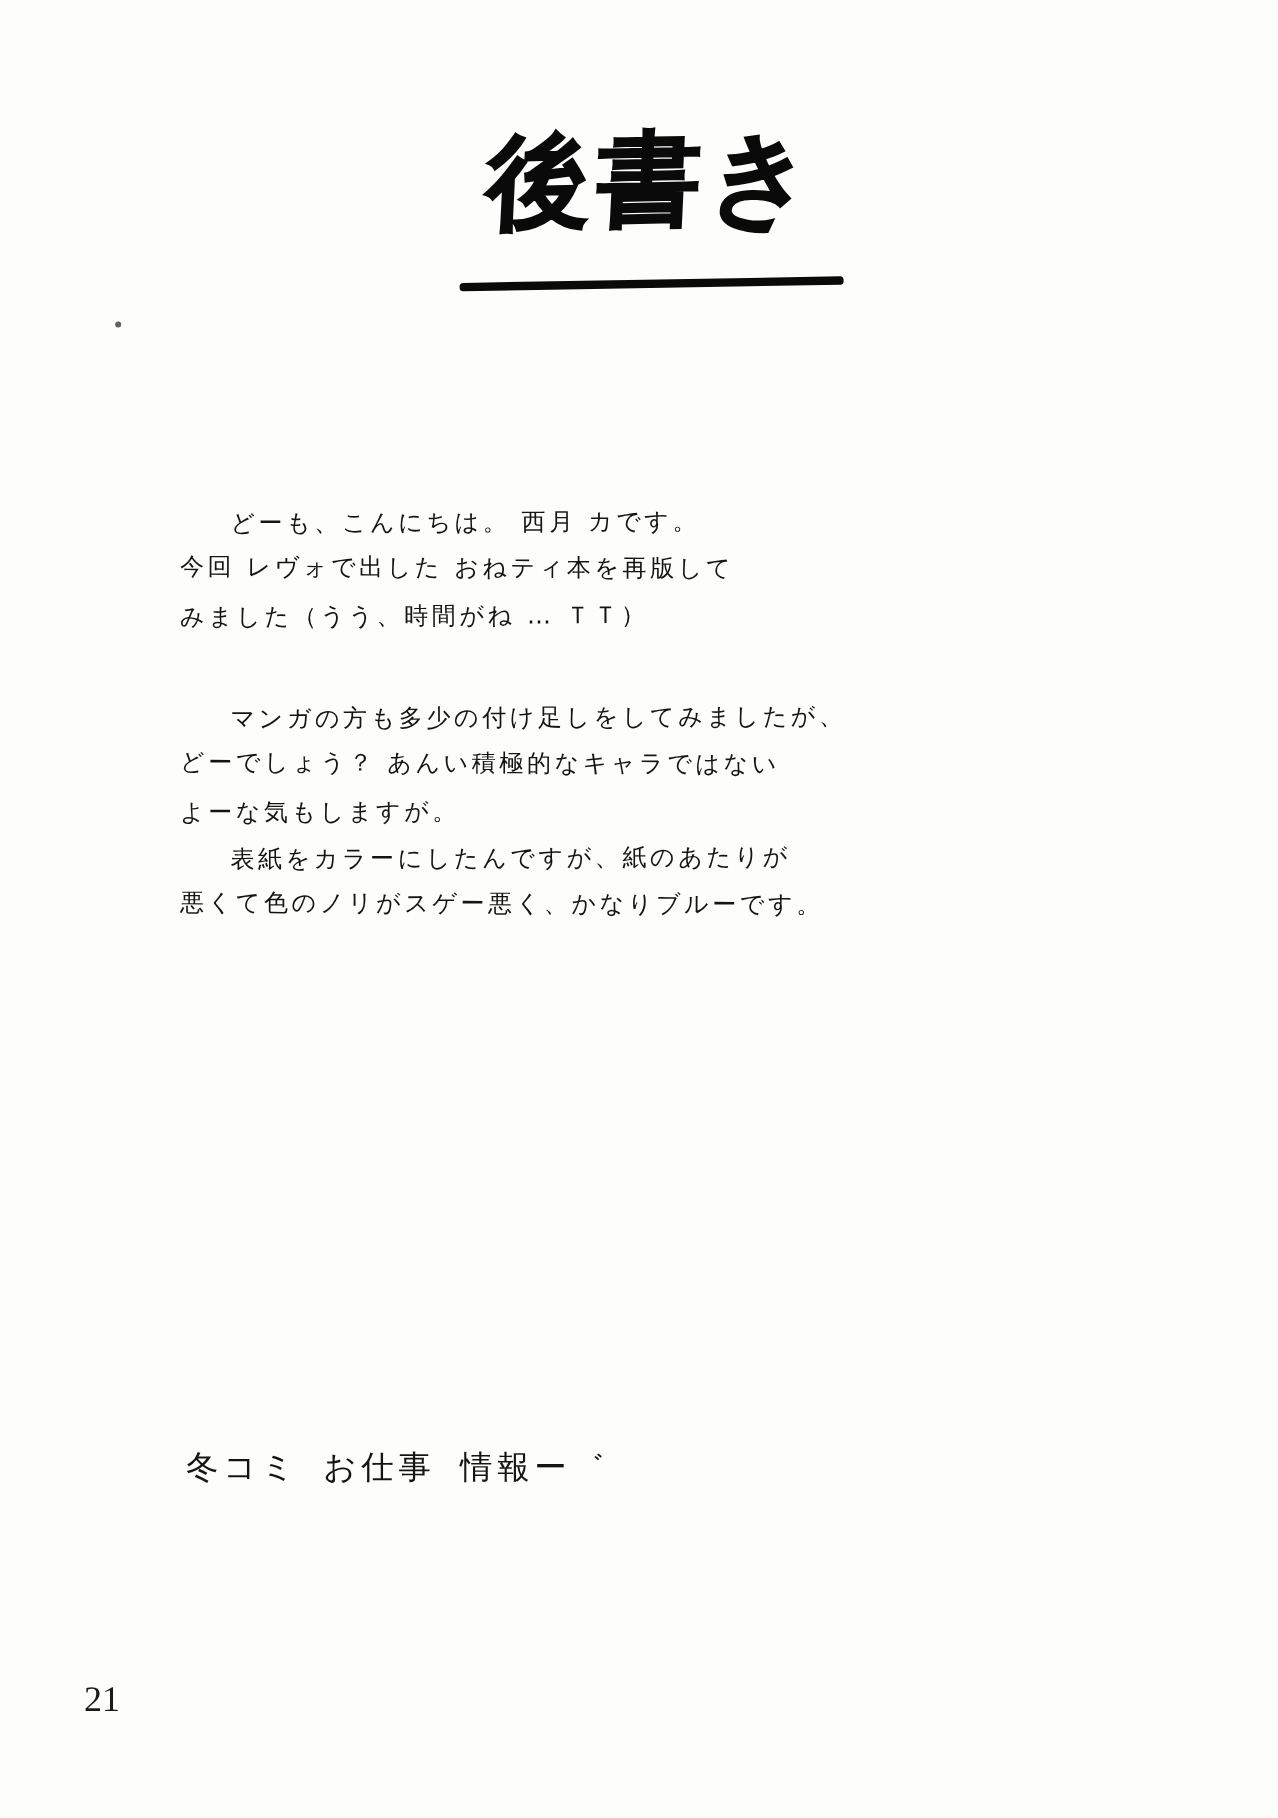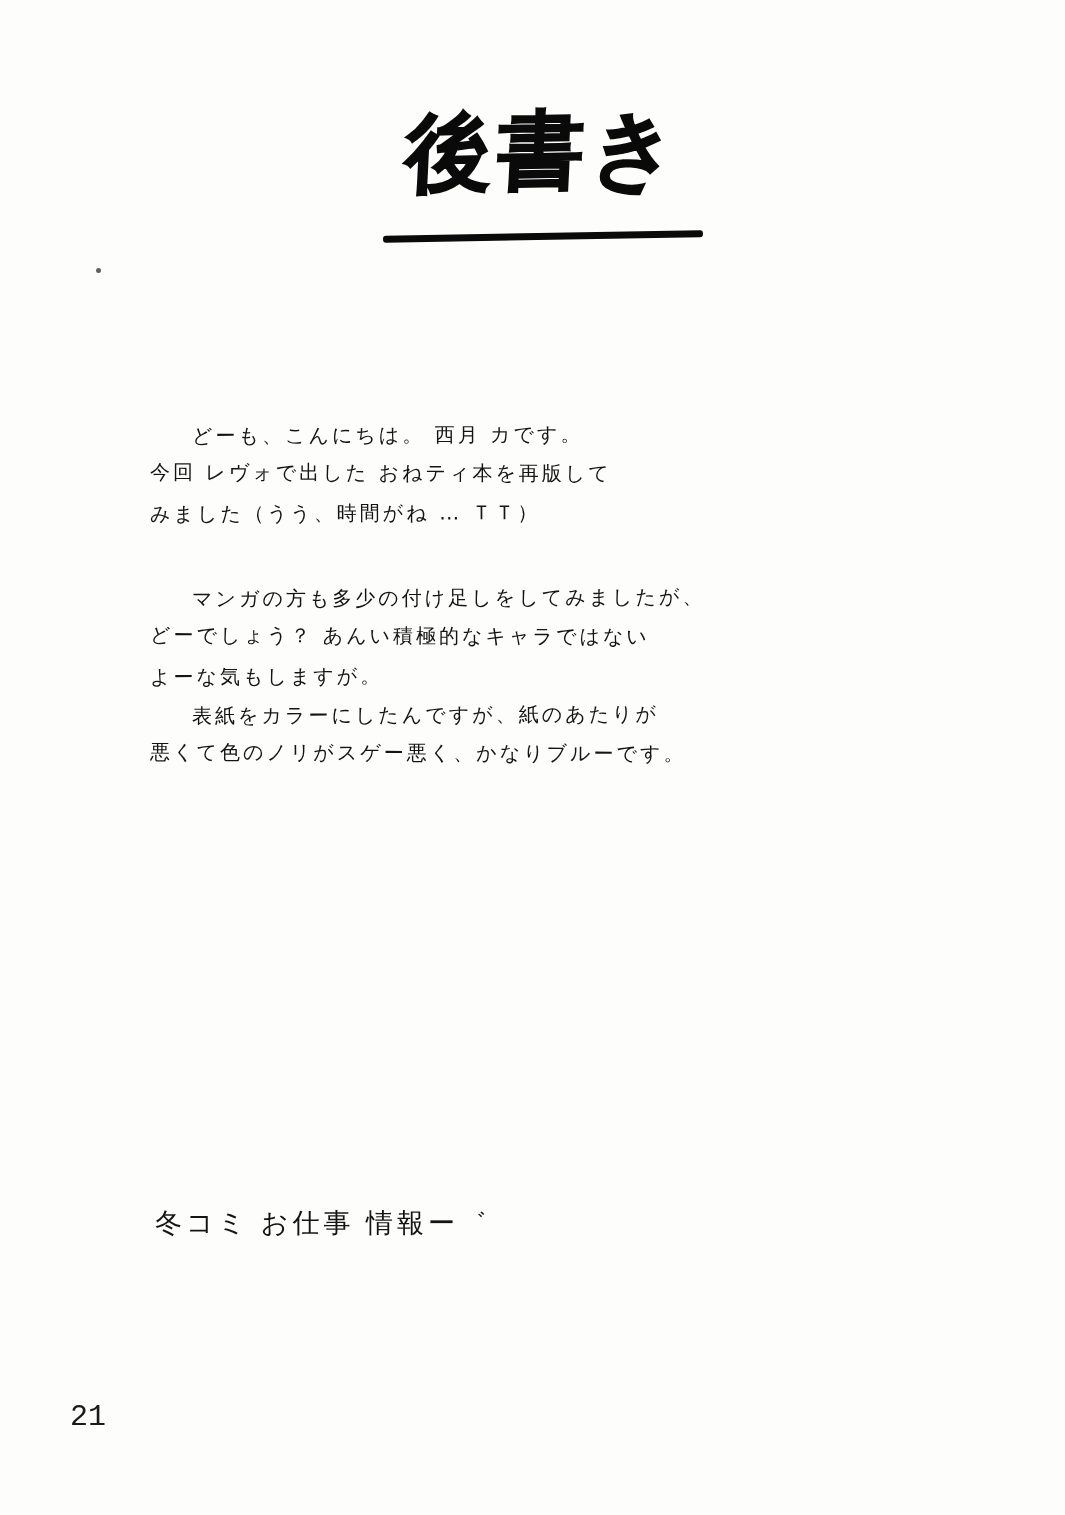--- a/index.html
+++ b/index.html
@@ -78,21 +78,21 @@
   .line:nth-child(even) { transform: rotate(0.18deg); }
 
   
   .list-block {
     position: absolute;
     left: 155px;
     top: 1205px;
     width: 830px;
   }
   .list-heading {
-    font-family: Liberation Sans, sans-serif;
+    font-family: Liberation Mono, monospace;
     font-size: 27px;
     letter-spacing: 4px;
     color: #141414;
     margin-bottom: 18px;
   }
   .list-item {
     display: flex;
     align-items: flex-start;
     font-family: "DejaVu Sans", sans-serif;
     font-size: 24px;
@@ -116,21 +116,21 @@
     text-align: right;
     font-size: 22px;
     padding-right: 30px;
   }
 
   
   .page-number {
     position: absolute;
     left: 70px;
     top: 1400px;
-    font-family: Liberation Mono, monospace;
+    font-family: Liberation Serif, serif;
     font-size: 30px;
     color: #1a1a1a;
   }
 
   
   .speck {
     position: absolute;
     left: 96px;
     top: 268px;
     width: 5px;

